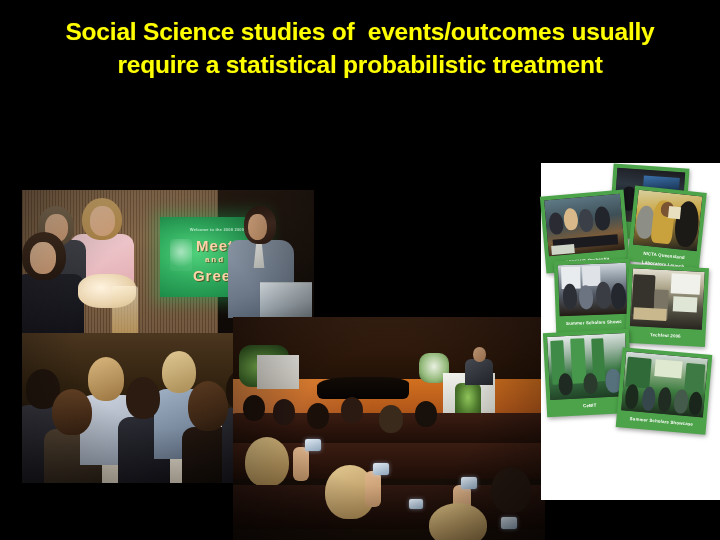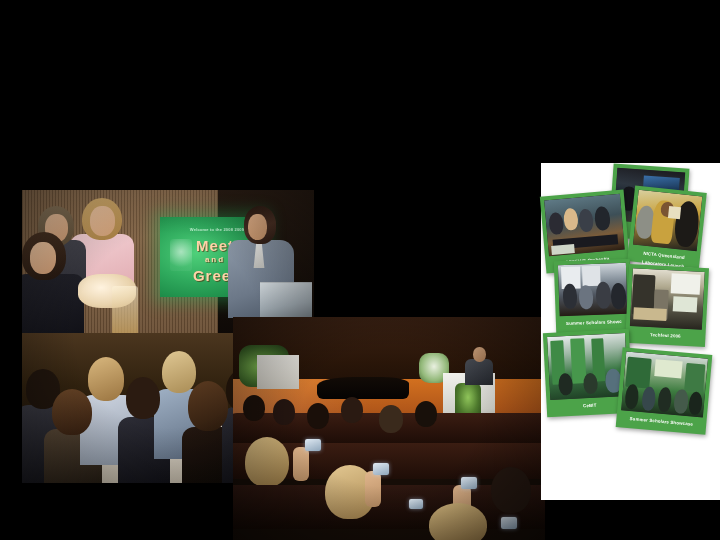--- a/index.html
+++ b/index.html
@@ -368,20 +368,21 @@
   .scr  { position:absolute; background:linear-gradient(170deg,#3a6fa8,#10243c); }
   .mon  { position:absolute; background:linear-gradient(170deg,#e7e9ec,#aab0b8); }
 
   
 </style>
 </head>
 <body>
 
 <div id="slide">
 
+  <div id="title-block">Social Science studies of  events/outcomes usually require a statistical probabilistic treatment</div>
 
   <div id="left-montage">
     <div class="lm-wall"></div>
     <div class="lm-hall-dark"></div>
 
     <div class="lm-screen">
       <div class="lm-screen-logo"></div>
       <div class="lm-screen-sub">Welcome to the 2008 2009</div>
       <div class="lm-screen-big l1">Meet</div>
       <div class="lm-screen-big l2">and</div>

